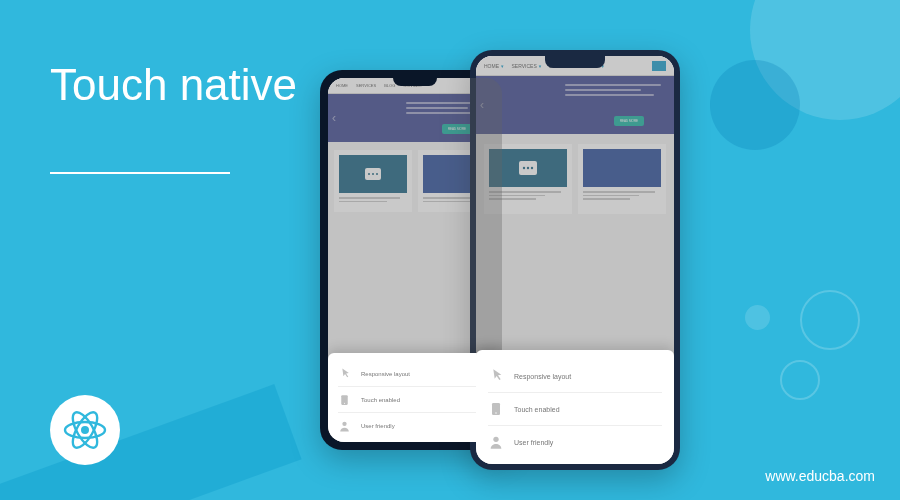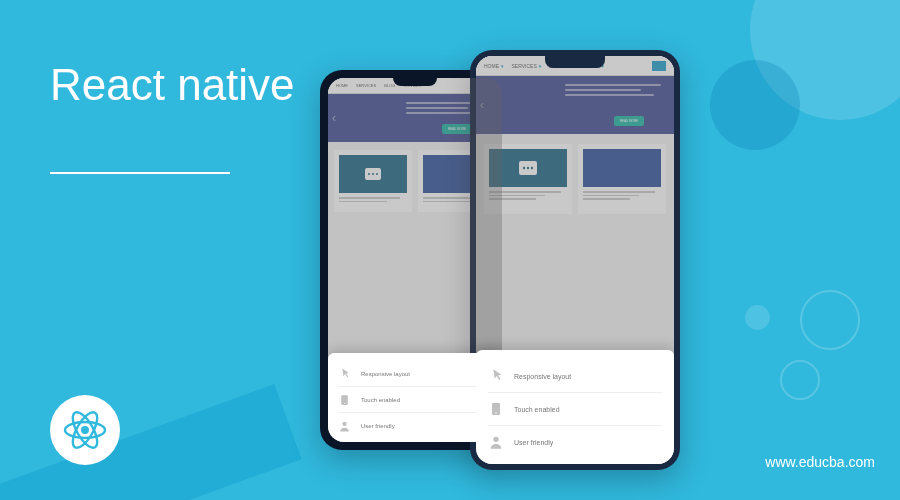--- a/index.html
+++ b/index.html
@@ -47,21 +47,21 @@
       border-radius: 50%;
       background: #fff;
       display: flex;
       align-items: center;
       justify-content: center;
     }
     .logo svg { width: 48px; height: 48px; }
     
     .url {
       position: absolute;
-      bottom: 30px;
+      bottom: 16px;
       right: 25px;
       color: #fff;
       font-size: 14px;
     }
     
     .phones {
       position: absolute;
       top: 50px;
       right: 150px;
       width: 430px;
@@ -207,21 +207,21 @@
 <body>
 
 <div class="deco-circle deco-c1"></div>
 <div class="deco-circle deco-c2"></div>
 <div class="deco-circle deco-c3"></div>
 <div class="deco-circle deco-c4"></div>
 <div class="deco-circle deco-c5"></div>
 <div class="deco-stripe"></div>
 
 <div class="title">
-  <span>React native</span><br>
+  <span>Touch native</span><br>
 </div>
 <div class="title-underline"></div>
 
 <div class="logo">
   <svg viewBox="0 0 24 24">
     <circle cx="12" cy="12" r="2" fill="#30b8dd"></circle>
     <ellipse cx="12" cy="12" rx="10" ry="4" fill="none" stroke="#30b8dd" stroke-width="1.2"></ellipse>
     <ellipse cx="12" cy="12" rx="10" ry="4" fill="none" stroke="#30b8dd" stroke-width="1.2" transform="rotate(60 12 12)"></ellipse>
     <ellipse cx="12" cy="12" rx="10" ry="4" fill="none" stroke="#30b8dd" stroke-width="1.2" transform="rotate(-60 12 12)"></ellipse>
   </svg>

